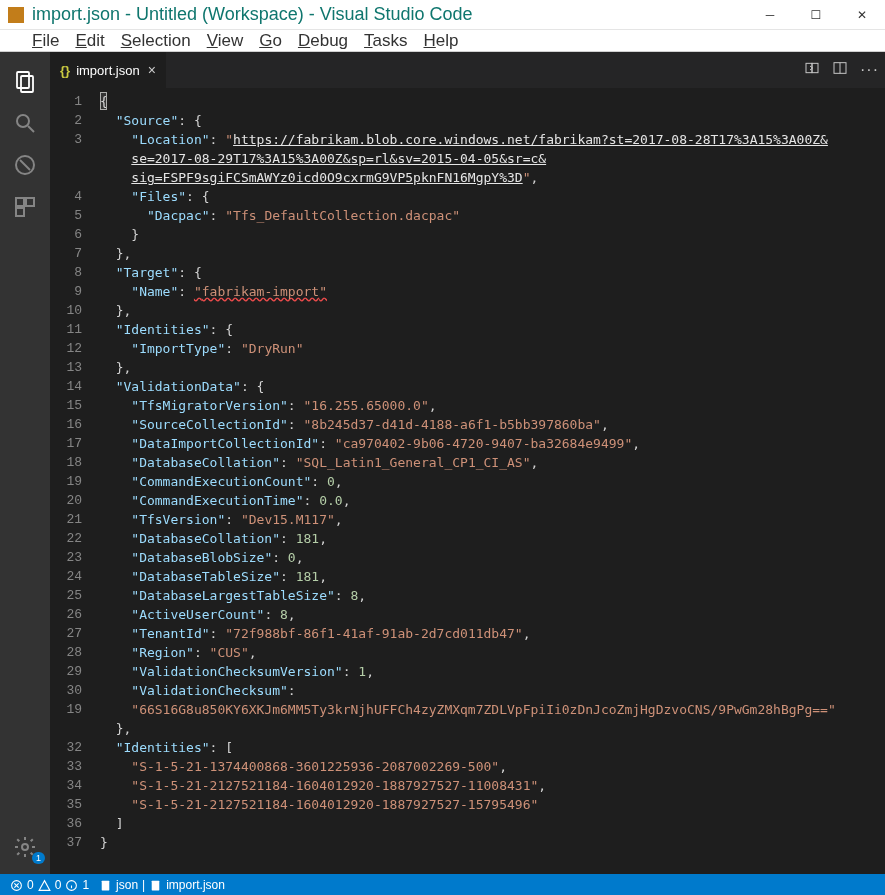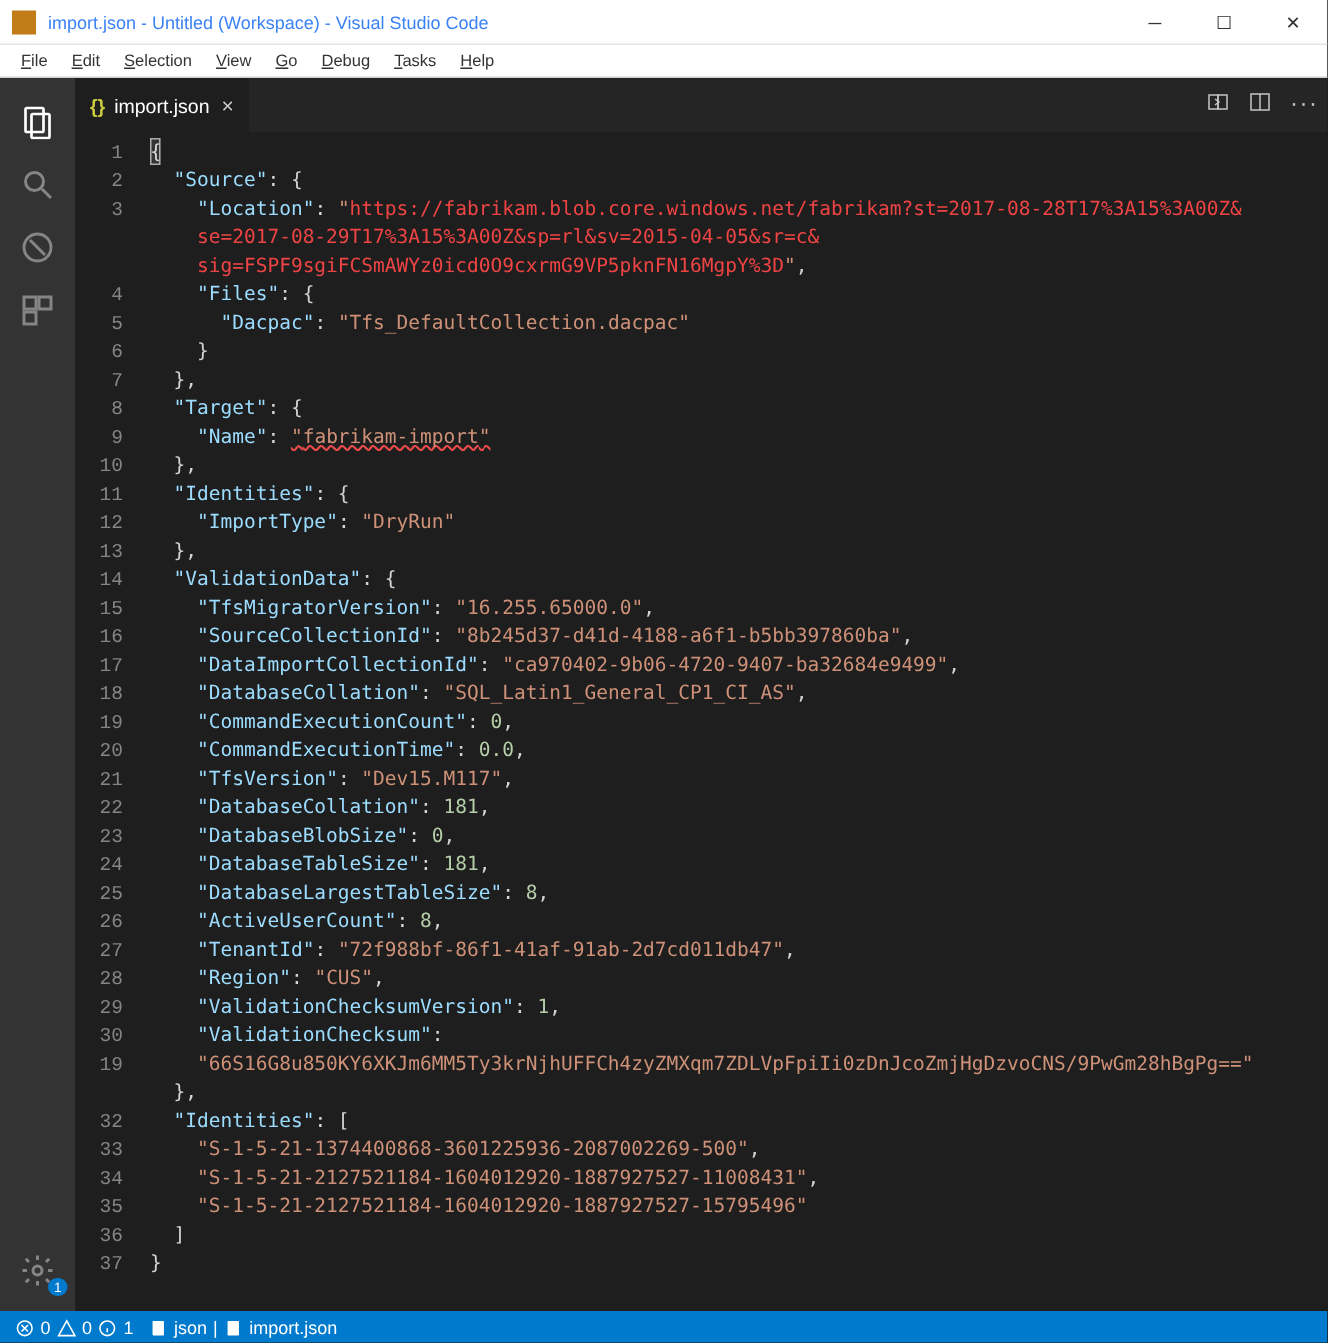--- a/index.html
+++ b/index.html
@@ -1,22 +1,22 @@
 <!DOCTYPE html>
 <html><head>
 <meta charset="utf-8">
 <style>
   * { margin:0; padding:0; box-sizing:border-box; }
   html,body { width:885px; height:895px; font-family:"Segoe UI",Arial,sans-serif; overflow:hidden; background:#1e1e1e; }
   .titlebar { height:30px; background:#fff; display:flex; align-items:center; position:relative; border-bottom:1px solid #e5e5e5; }
   .titlebar .logo { width:16px; height:16px; margin:0 8px; background:#c27d1a; display:inline-block; }
-  .titlebar .title { font-size:12px; color:#3b82f6; }
+  .titlebar .title { font-size:18px; color:#0f766e; }
   .winctl { position:absolute; right:0; top:0; display:flex; }
   .winctl div { width:46px; height:30px; display:flex; align-items:center; justify-content:center; font-size:12px; color:#333; font-family:sans-serif; }
-  .menubar { height:22px; background:#fff; display:flex; align-items:center; font-size:11px; color:#333; padding-left:6px; border-bottom:1px solid #d0d0d0; }
+  .menubar { height:22px; background:#fff; display:flex; align-items:center; font-size:17px; color:#333; padding-left:24px; border-bottom:1px solid #d0d0d0; }
   .menubar span { padding:0 8px; }
   .menubar span u { text-decoration:underline; }
   .body { display:flex; height:822px; }
   .activitybar { width:50px; background:#333333; display:flex; flex-direction:column; align-items:center; padding-top:8px; }
   .activitybar .aicon { width:48px; height:42px; display:flex; align-items:center; justify-content:center; color:#858585; }
   .activitybar .aicon.active { color:#fff; }
   .activitybar .aicon svg { width:24px; height:24px; stroke:currentColor; fill:none; }
   .activitybar .spacer { flex:1; }
   .activitybar .gearwrap { position:relative; margin-bottom:6px; }
   .badge { position:absolute; bottom:4px; right:4px; background:#007acc; color:#fff; font-size:9px; border-radius:8px; padding:0 4px; line-height:12px; }
@@ -29,21 +29,21 @@
   .tabactions svg { width:16px; height:16px; stroke:currentColor; fill:none; }
   .editor { flex:1; display:flex; font-family:Consolas,"Courier New",monospace; font-size:13px; line-height:19px; overflow:hidden; position:relative; }
   .gutter { width:50px; text-align:right; color:#858585; padding:4px 18px 4px 0; user-select:none; background:#1e1e1e; }
   .codewrap { flex:1; position:relative; overflow:hidden; }
   .codewrap pre { padding:4px 0; color:#d4d4d4; white-space:pre-wrap; word-break:break-all; }
   .cursorbox { position:absolute; left:0; top:4px; width:7px; height:18px; border:1px solid #aeafad; background:rgba(255,255,255,.1);}
   .tk-k { color:#9cdcfe; } 
   .tk-s { color:#ce9178; } 
   .tk-n { color:#b5cea8; } 
   .tk-p { color:#d4d4d4; } 
-  .tk-l { color:#ef4444; } 
+  .tk-l { color:#e5e5e5; text-decoration:underline; } 
   .tk-se { color:#ce9178; text-decoration:underline wavy #f14c4c; text-decoration-skip-ink:none; } 
   .minimap { width:20px; background:#1e1e1e; }
   .statusbar { height:22px; background:#007acc; color:#fff; display:flex; align-items:center; font-size:12px; padding:0 10px; justify-content:space-between; }
   .statusbar .group { display:flex; align-items:center; gap:10px; }
   .statusbar .chip { display:flex; align-items:center; gap:4px; }
   .statusbar svg { width:13px; height:13px; stroke:#fff; fill:none; }
 </style>
 </head>
 <body>
 

